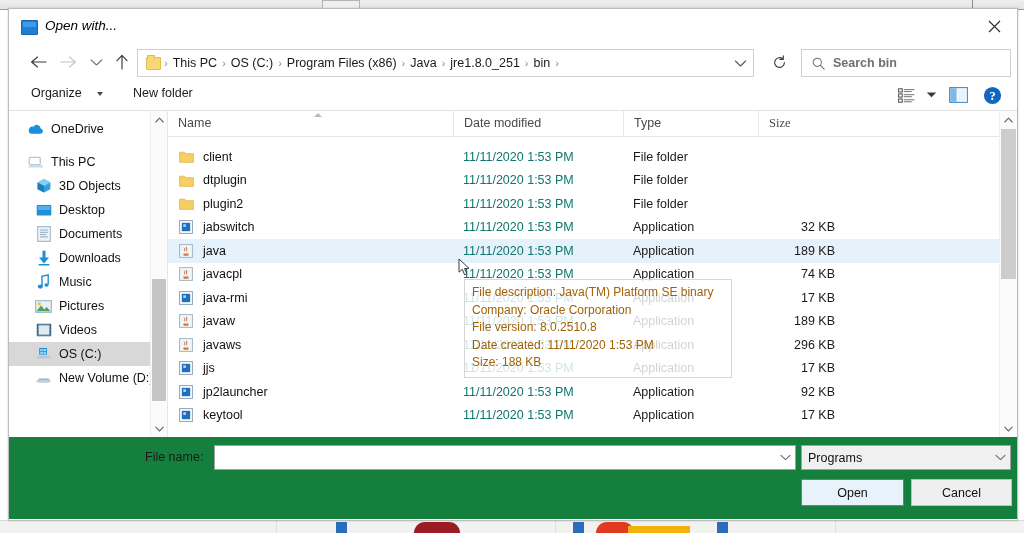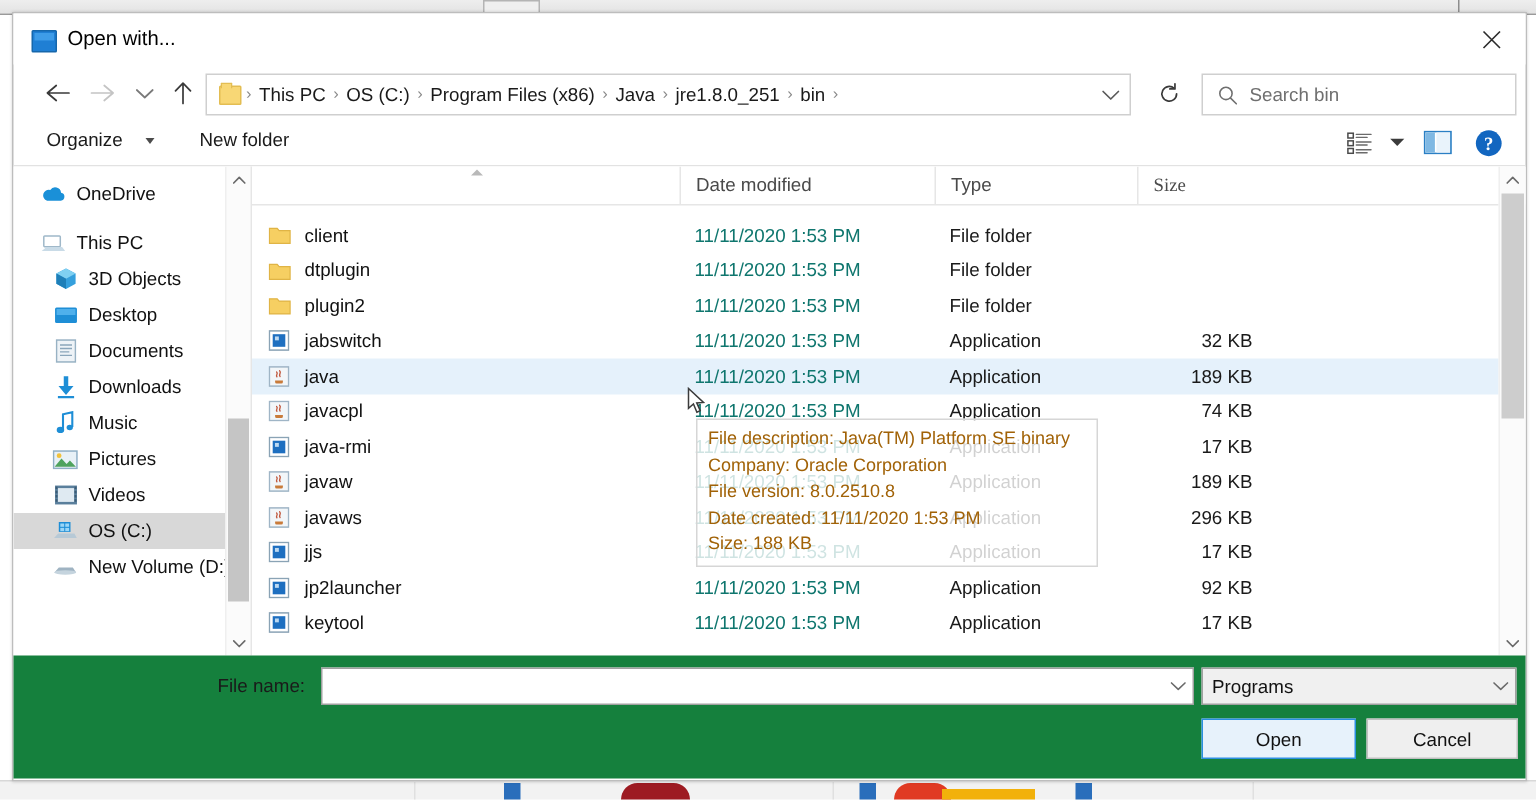--- a/index.html
+++ b/index.html
@@ -18,21 +18,21 @@
   .bg-window-top .divider{position:absolute;left:972px;top:0;width:1px;height:9px;background:#8d8d8d;}
   .bg-taskbar{position:absolute;left:0;bottom:0;width:1024px;height:12px;background:#f2f2f2;border-top:1px solid #d8d8d8;}
   .bg-taskbar .tcell{position:absolute;top:0;height:12px;border-right:1px solid #e0e0e0;}
   .tico{position:absolute;bottom:0;height:11px;}
 
   
   #dialog{position:absolute;left:8px;top:8px;width:1008px;height:511px;
     background:#ffffff;border:1px solid #bdbdbd;box-shadow:0 0 2px rgba(0,0,0,.18);}
 
   
-  .titlebar{position:relative;height:34px;background:#ffffff;}
+  .titlebar{position:relative;height:34px;background:#ffffff;font-style:italic;}
   .title-icon{position:absolute;left:12px;top:11px;width:15px;height:13px;border-radius:1px;
     background:#1f7fd4;border:1px solid #1667ab;}
   .title-icon:after{content:"";position:absolute;left:1px;top:1px;right:1px;height:5px;background:#3e9ce8;}
   .title-text{position:absolute;left:36px;top:9px;font-size:13.5px;color:#000;}
   .close-btn{position:absolute;right:0;top:0;width:46px;height:34px;display:flex;align-items:center;justify-content:center;}
   .close-btn svg{display:block;}
 
   
   .navrow{position:relative;height:38px;}
   .navbtn{position:absolute;top:8px;width:22px;height:22px;display:flex;align-items:center;justify-content:center;}
@@ -42,21 +42,21 @@
     border:1px solid #cfcfcf;background:#fff;display:flex;align-items:center;}
   .addr-folder{width:13px;height:11px;margin-left:8px;margin-right:2px;position:relative;
     background:#f8d775;border:1px solid #e3bd52;border-radius:1px;}
   .addr-folder:before{content:"";position:absolute;left:0;top:-3px;width:6px;height:3px;background:#f8d775;border:1px solid #e3bd52;border-bottom:none;border-radius:1px 1px 0 0;}
   .crumb{font-size:12.5px;color:#1a1a1a;padding:0 4px;line-height:24px;white-space:nowrap;}
   .crumb-sep{color:#8a8a8a;font-size:11px;padding:0 1px;line-height:24px;}
   .addr-caret{margin-left:auto;width:26px;height:24px;display:flex;align-items:center;justify-content:center;}
   .refresh-btn{position:absolute;left:756px;top:6px;width:28px;height:26px;display:flex;align-items:center;justify-content:center;}
   .searchbox{position:absolute;left:792px;top:6px;width:208px;height:26px;border:1px solid #cfcfcf;background:#fff;display:flex;align-items:center;}
   .search-ico{margin-left:10px;margin-right:8px;display:flex;}
-  .search-ph{color:#6f6f6f;font-size:12.5px;}
+  .search-ph{color:#6f6f6f;font-size:12.5px;font-weight:bold;}
 
   
   .cmdbar{position:relative;height:29px;border-bottom:1px solid #e2e2e2;}
   .cmd-organize{position:absolute;left:22px;top:5px;font-size:12.5px;color:#1a1a1a;}
   .cmd-caret{position:absolute;left:88px;top:11px;width:0;height:0;border-left:3.5px solid transparent;border-right:3.5px solid transparent;border-top:4px solid #4b4b4b;}
   .cmd-newfolder{position:absolute;left:124px;top:5px;font-size:12.5px;color:#1a1a1a;}
   .cmd-right{position:absolute;right:10px;top:3px;display:flex;align-items:center;gap:4px;}
   .viewicon{width:26px;height:22px;display:flex;align-items:center;justify-content:center;}
   .viewcaret{width:16px;height:22px;display:flex;align-items:center;justify-content:center;}
   .panebtn{width:30px;height:22px;display:flex;align-items:center;justify-content:center;}
@@ -375,20 +375,21 @@
         <div class="arw dn">
           <svg width="9" height="6" viewBox="0 0 9 6">
               <path d="M0.8 1.2 L4.5 5 L8.2 1.2" stroke="#6a6a6a" stroke-width="1.1" fill="none" stroke-linecap="round" stroke-linejoin="round"></path>
             </svg>
         </div>
       </div>
     </div>
 
     <div class="listpane">
       <div class="colhdr">
+        <div class="ch first" style="left:0;width:285px;">Name</div>
         <div class="sort-caret"></div>
         <div class="ch" style="left:285px;width:170px;">Date modified</div>
         <div class="ch" style="left:455px;width:135px;">Type</div>
         <div class="ch" style="left:590px;width:88px;font-family:Liberation Serif, serif;">Size</div>
       </div>
 
       <div style="height:8px"></div>
 
       <div class="row">
         <span class="cell-name">

